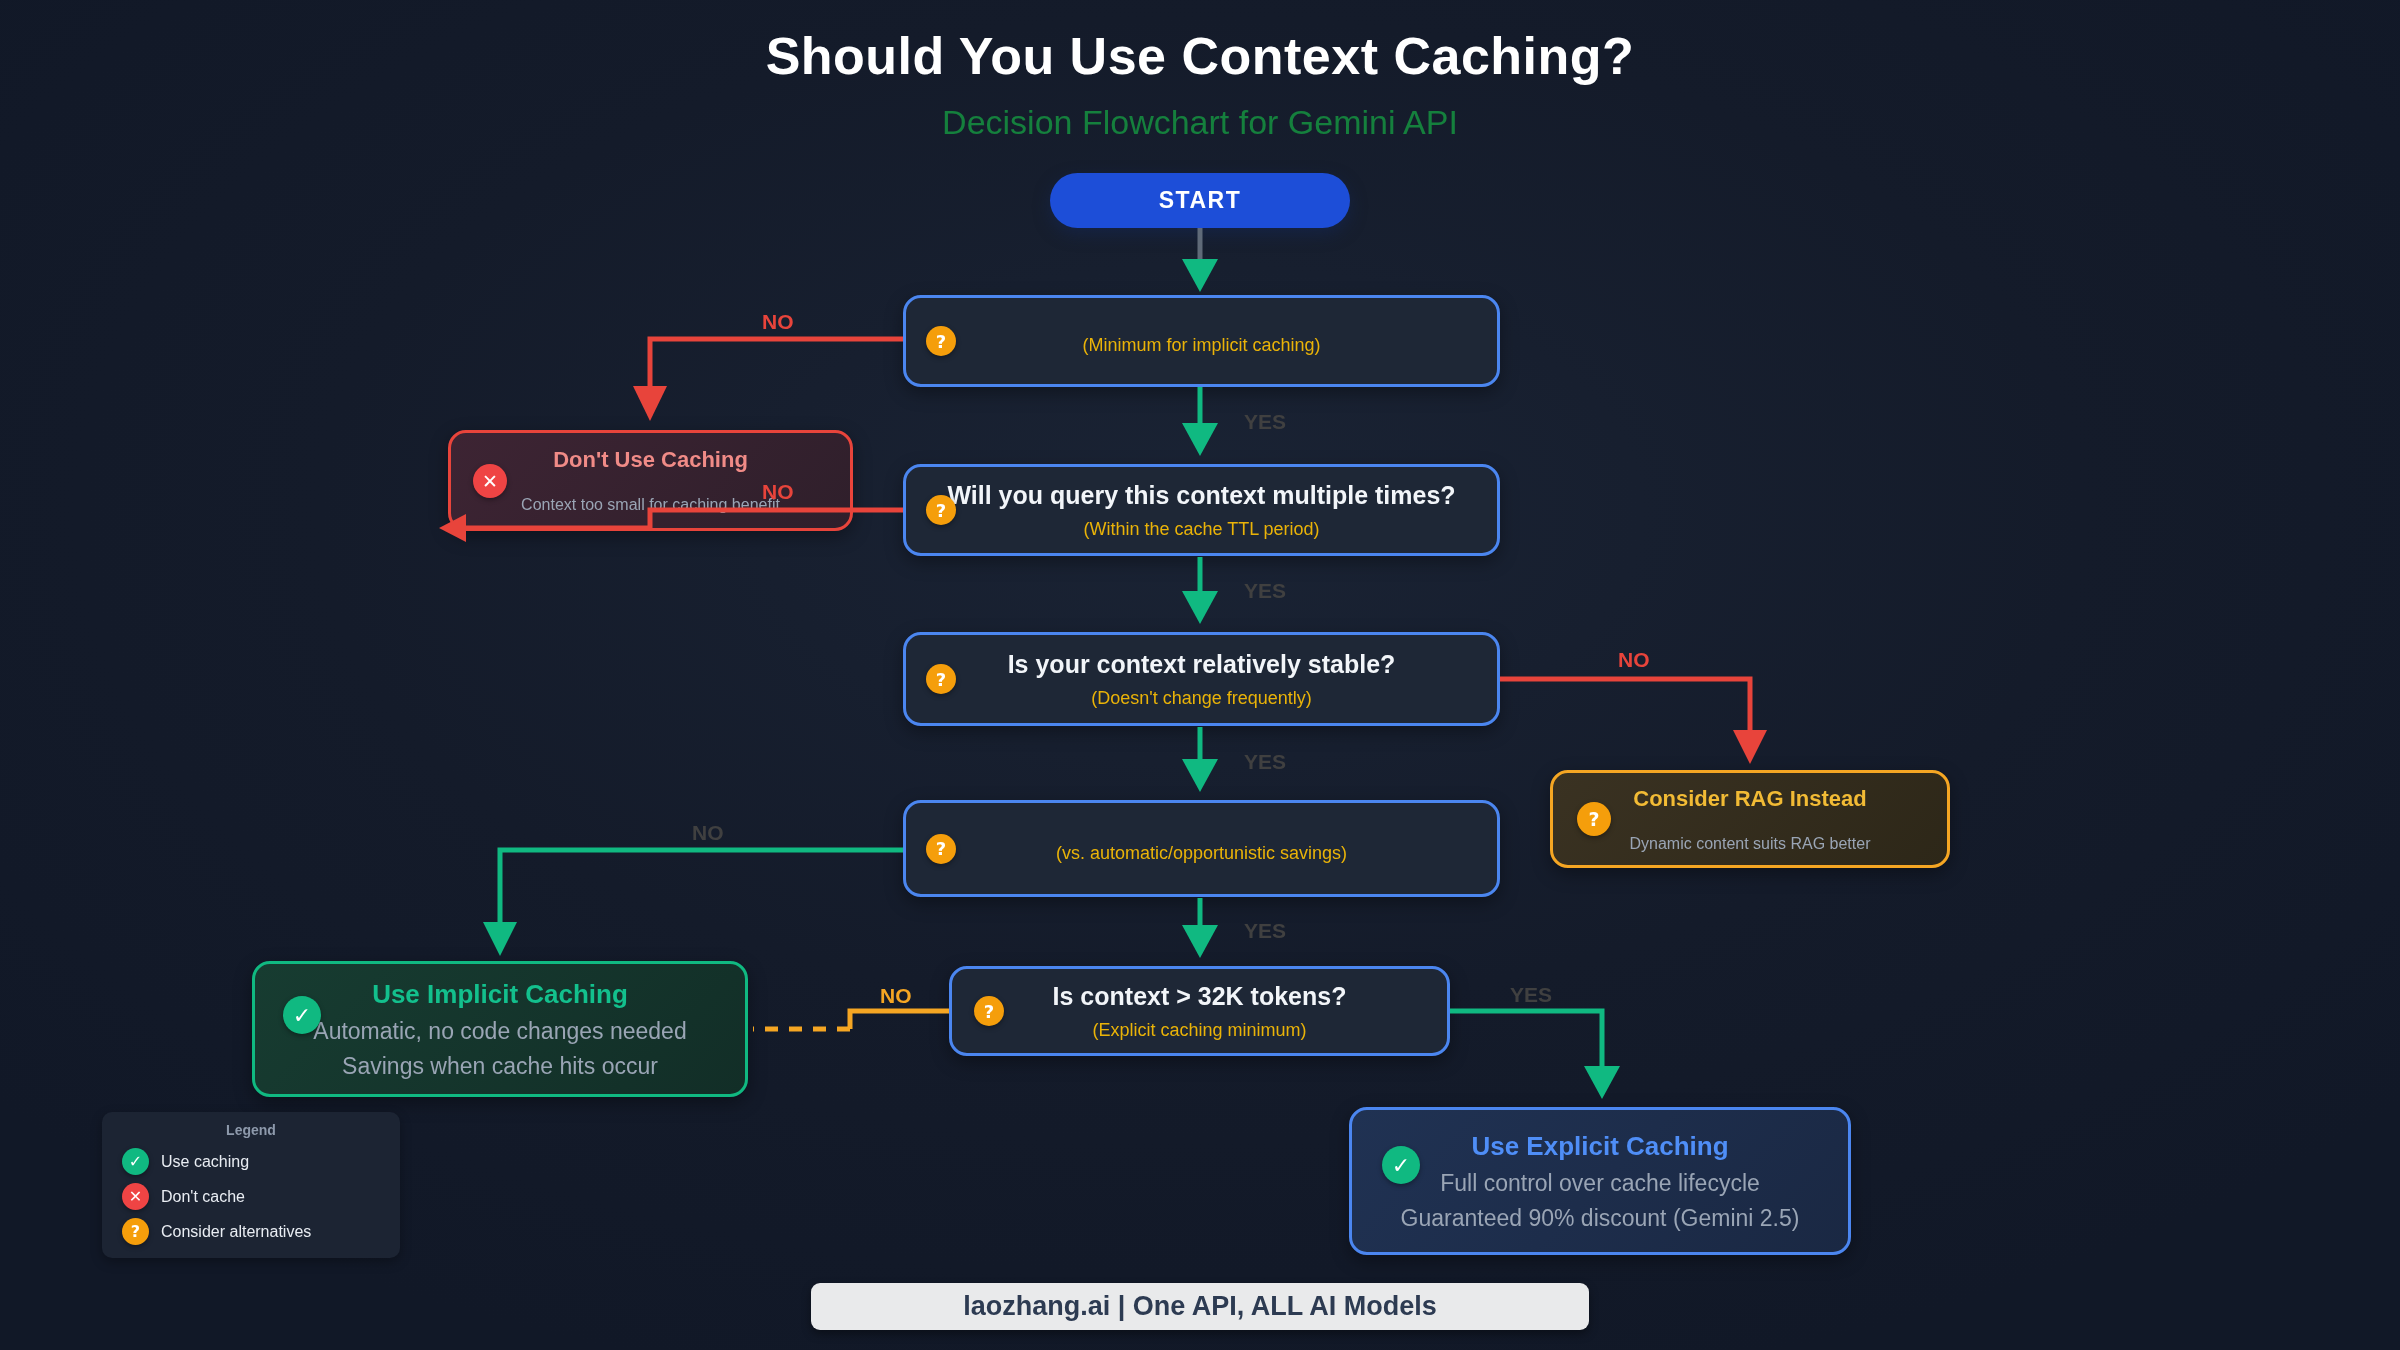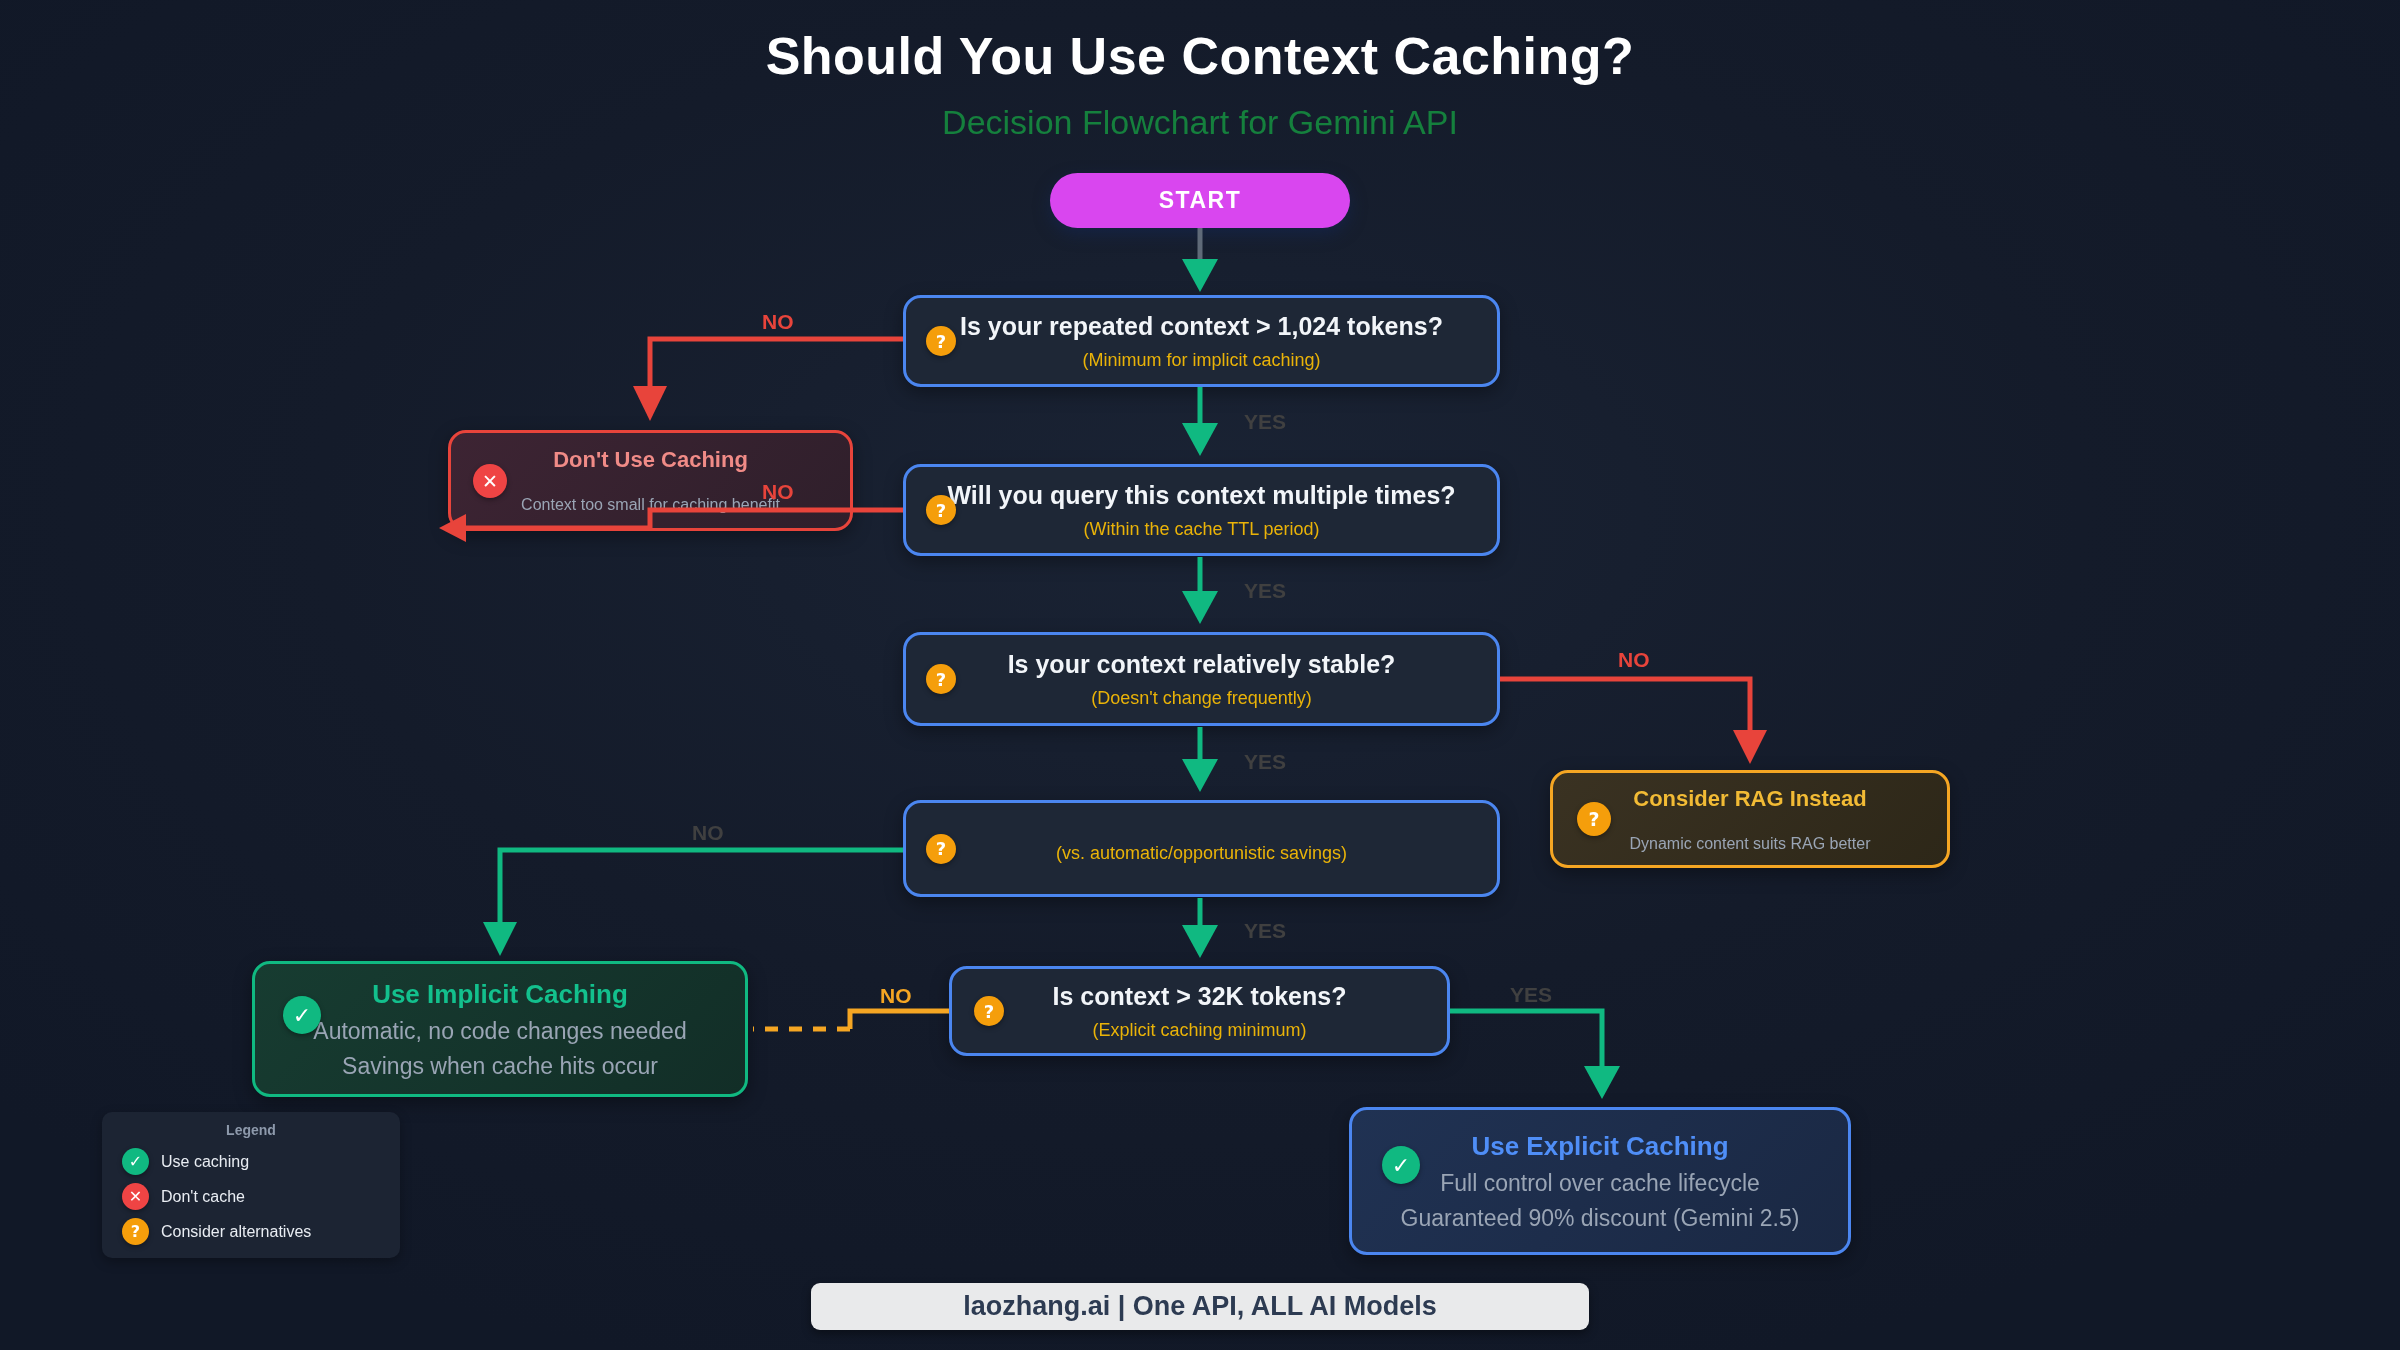--- a/index.html
+++ b/index.html
@@ -11,21 +11,21 @@
   }
   .abs{position:absolute;}
   
   .main-title{left:0;top:26px;width:2400px;text-align:center;color:#ffffff;
     font-size:52px;font-weight:700;letter-spacing:.5px;}
   .main-subtitle{left:0;top:103px;width:2400px;text-align:center;color:#15803d;font-size:34px;}
   
   .node{position:absolute;box-sizing:border-box;border-radius:18px;
     display:flex;flex-direction:column;align-items:center;justify-content:center;
     box-shadow:0 6px 18px rgba(0,0,0,.35);}
-  .start-node{background:#d946ef;border-radius:30px;box-shadow:0 6px 16px rgba(20,40,90,.5);}
+  .start-node{background:#1d4ed8;border-radius:30px;box-shadow:0 6px 16px rgba(20,40,90,.5);}
   .start-label{color:#fff;font-size:23px;font-weight:700;letter-spacing:1.5px;}
   .q-node{background:#1e2736;border:3px solid #4b86f0;}
   .q-title{color:#f2f5f9;font-size:25px;font-weight:700;}
   .q-sub{color:#eab308;font-size:18px;margin-top:9px;}
   .dont-node{background:linear-gradient(135deg,#3d2433 0%,#2f1f2b 100%);border:3px solid #e8443b;}
   .dont-title{color:#f08b87;font-size:22px;font-weight:700;}
   .rag-node{background:linear-gradient(135deg,#3a3222 0%,#2d2718 100%);border:3px solid #f5a623;}
   .rag-title{color:#f2bb35;font-size:22px;font-weight:700;}
   .small-sub{color:#9aa5b5;font-size:16px;margin-top:23px;}
   .implicit-node{background:linear-gradient(135deg,#173c31 0%,#122e27 100%);border:3px solid #10b981;gap:8px;}
@@ -61,21 +61,20 @@
 
 <div class="abs main-title">Should You Use Context Caching?</div>
 <div class="abs main-subtitle">Decision Flowchart for Gemini API</div>
 
 <div class="node start-node" style="left:1050px;top:173px;width:300px;height:55px;">
   <span class="start-label">START</span>
 </div>
 
 <div class="node q-node" style="left:903px;top:295px;width:597px;height:92px;">
   <span class="badge b-orange b-center" style="left:20px;width:30px;height:30px;font-size:18px;">?</span>
-  <span class="q-title">Is your repeated context &gt; 1,024 tokens?</span>
   <span class="q-sub">(Minimum for implicit caching)</span>
 </div>
 
 <div class="node q-node" style="left:903px;top:464px;width:597px;height:92px;">
   <span class="badge b-orange b-center" style="left:20px;width:30px;height:30px;font-size:18px;">?</span>
   <span class="q-title">Will you query this context multiple times?</span>
   <span class="q-sub">(Within the cache TTL period)</span>
 </div>
 
 <div class="node q-node" style="left:903px;top:632px;width:597px;height:94px;">

